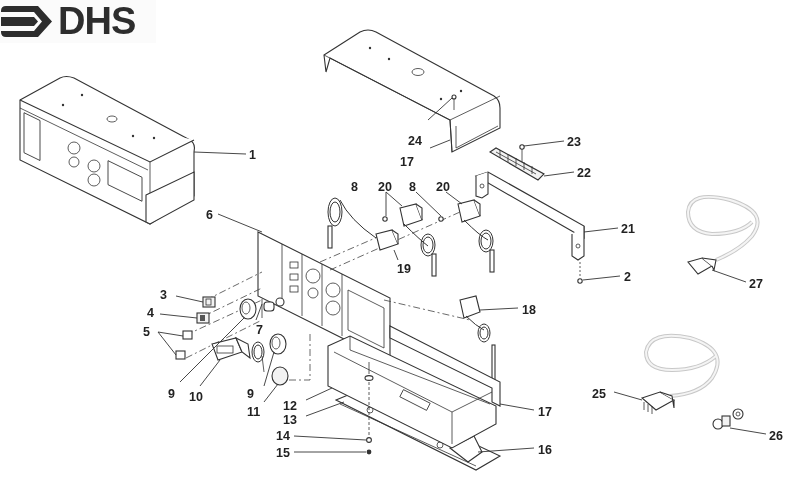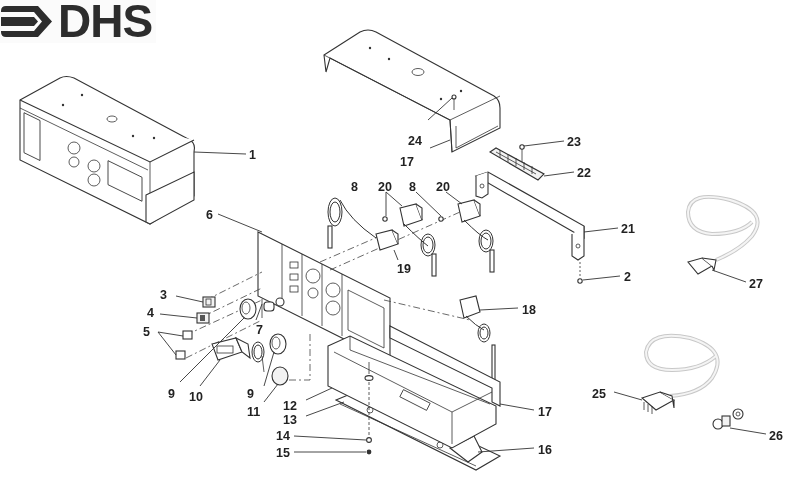--- a/index.html
+++ b/index.html
@@ -1,20 +1,20 @@
 <!DOCTYPE html>
 <html><head>
 <meta charset="utf-8">
 <style>
   html, body { margin: 0; padding: 0; background: #ffffff; }
   body { width: 800px; height: 486px; position: relative; overflow: hidden;
          font-family: "Liberation Sans", sans-serif; }
   #logo-box { position: absolute; left: 0; top: 0; width: 156px; height: 43px; background: #fbfbfb; }
   #logo-text { position: absolute; left: 58px; top: 0px; font-family: "Liberation Sans", sans-serif;
-               font-size: 46px; font-weight: bold; color: #2d2d2d; letter-spacing: -1px; line-height: 43px; text-align: right; }
+               font-size: 38px; font-weight: bold; color: #2d2d2d; letter-spacing: -1px; line-height: 43px; text-align: right; }
   svg#diagram { position: absolute; left: 0; top: 0; }
   .lbl { font-family: "Liberation Sans", sans-serif; font-size: 12.5px; font-weight: bold; fill: #222; }
   .part { fill: #ffffff; stroke: #333; stroke-width: 1.1; }
   .part-g { fill: #f2f2f2; stroke: #333; stroke-width: 1.1; }
   .thin { fill: none; stroke: #333; stroke-width: 0.8; }
   .lead { stroke: #333; stroke-width: 0.9; fill: none; }
   .dash { stroke: #444; stroke-width: 0.8; fill: none; stroke-dasharray: 7 3 2 3; }
   .cable { fill: none; stroke: #c8c8c8; stroke-width: 4; }
   .cable-in { fill: none; stroke: #f4f4f4; stroke-width: 2; }
   .coil { fill: none; stroke: #333; stroke-width: 1; }

